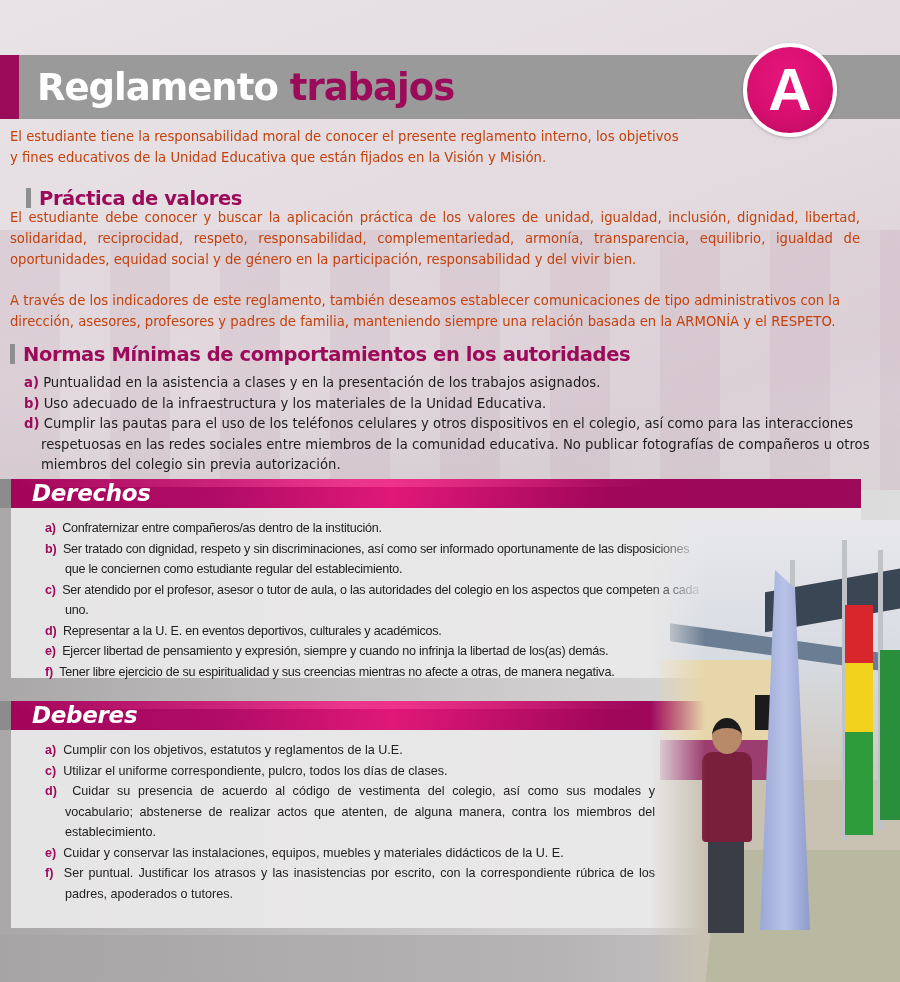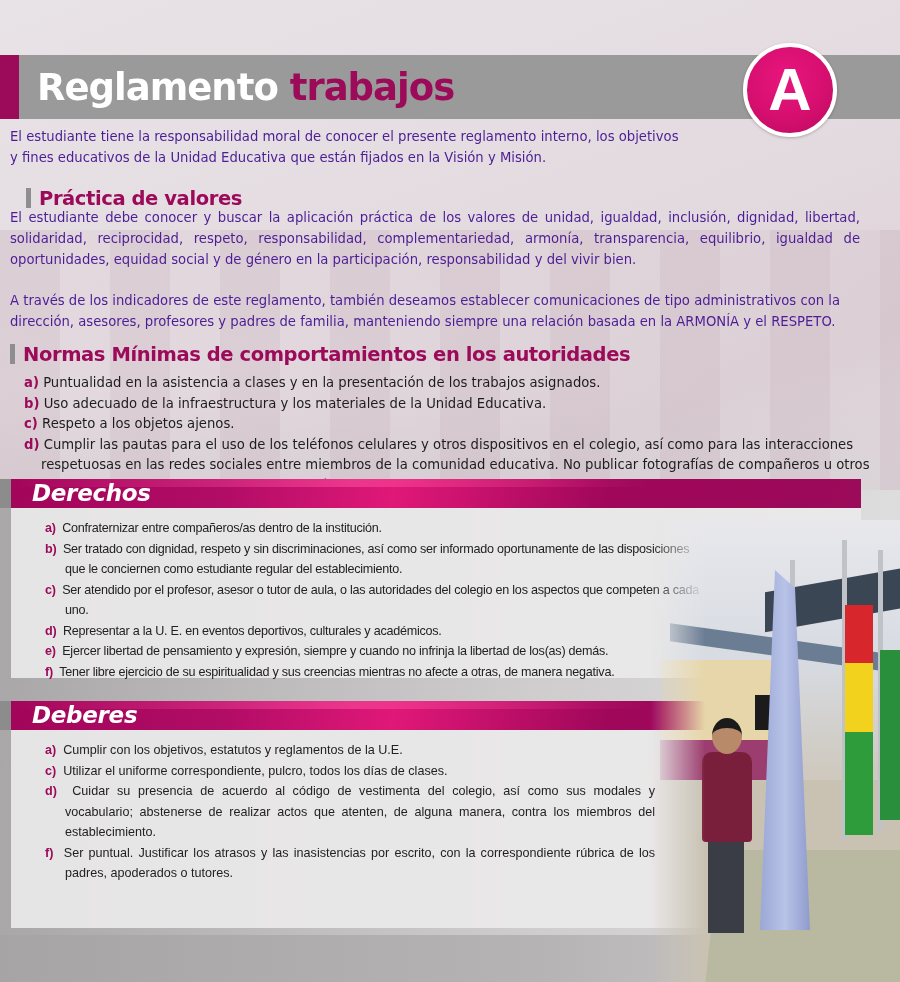--- a/index.html
+++ b/index.html
@@ -50,21 +50,21 @@
     border-radius: 50%;
     background: radial-gradient(circle at 45% 35%, #e8157d 0%, #d60f6f 55%, #b90a5c 100%);
     border: 4px solid #ffffff;
     box-shadow: 0 1px 3px rgba(0,0,0,0.25);
     color: #fff; font-family: "Liberation Sans", sans-serif; font-weight: bold;
     font-size: 60px; line-height: 86px; text-align: center;
   }
 
   .p {
     position: absolute; left: 10px;
-    font-size: 13.2px; line-height: 21px; color: #4c1d95;
+    font-size: 13.2px; line-height: 21px; color: #c2410c;
   }
   .p.justify { text-align: justify; text-align-last: left; }
 
   .h2 {
     position: absolute; left: 10px;
     font-weight: bold; color: #9c0a5a; font-size: 19.5px; line-height: 26px;
     white-space: nowrap; letter-spacing: -0.4px;
   }
   .h2 .bar {
     display: inline-block; width: 5px; height: 20px; background: #8e8e8e;
@@ -157,21 +157,20 @@
 </h2>
 <p class="p justify" style="top:207px; width:850px;">El estudiante debe conocer y buscar la aplicación práctica de los valores de unidad, igualdad, inclusión, dignidad, libertad, solidaridad, reciprocidad, respeto, responsabilidad, complementariedad, armonía, transparencia, equilibrio, igualdad de oportunidades, equidad social y de género en la participación, responsabilidad y del vivir bien.</p>
 <p class="p" style="top:290px; width:875px;">A través de los indicadores de este reglamento, también deseamos establecer comunicaciones de tipo administrativos con la dirección, asesores, profesores y padres de familia, manteniendo siempre una relación basada en la ARMONÍA y el RESPETO.</p>
 
 <h2 class="h2" style="top:342px;">
   <span class="bar"></span><span>Normas Mínimas de comportamientos en los autoridades</span>
 </h2>
 <ul class="norm-list">
   <li><span class="lbl">a)</span> <span>Puntualidad en la asistencia a clases y en la presentación de los trabajos asignados.</span></li>
   <li><span class="lbl">b)</span> <span>Uso adecuado de la infraestructura y los materiales de la Unidad Educativa.</span></li>
-  <li><span class="lbl">c)</span> <span>Respeto a los objetos ajenos.</span></li>
   <li><span class="lbl">d)</span> <span>Cumplir las pautas para el uso de los teléfonos celulares y otros dispositivos en el colegio, así como para las interacciones respetuosas en las redes sociales entre miembros de la comunidad educativa. No publicar fotografías de compañeros u otros miembros del colegio sin previa autorización.</span></li>
 </ul>
 
 <div class="box" style="top:508px; height:170px;"></div>
 <div class="box-head" style="top:479px;">
   <div class="edge"></div>
   <div class="shine"></div>
   <div class="box-title">Derechos</div>
 </div>
 <ul class="item-list narrow" style="top:518px; width:655px;">
@@ -186,20 +185,21 @@
 <div class="box" style="top:730px; height:198px;"></div>
 <div class="box-head" style="top:701px;">
   <div class="edge"></div>
   <div class="shine"></div>
   <div class="box-title">Deberes</div>
 </div>
 <ul class="item-list" style="top:740px; width:610px; text-align: justify;">
   <li><span class="lbl">a)</span>&nbsp; <span>Cumplir con los objetivos, estatutos y reglamentos de la U.E.</span></li>
   <li><span class="lbl">c)</span>&nbsp; <span>Utilizar el uniforme correspondiente, pulcro, todos los días de clases.</span></li>
   <li><span class="lbl">d)</span>&nbsp; <span>Cuidar su presencia de acuerdo al código de vestimenta del colegio, así como sus modales y vocabulario; abstenerse de realizar actos que atenten, de alguna manera, contra los miembros del establecimiento.</span></li>
+  <li><span class="lbl">e)</span>&nbsp; <span>Cuidar y conservar las instalaciones, equipos, muebles y materiales didácticos de la U. E.</span></li>
   <li><span class="lbl">f)</span>&nbsp; <span>Ser puntual. Justificar los atrasos y las inasistencias por escrito, con la correspondiente rúbrica de los padres, apoderados o tutores.</span></li>
 </ul>
 
 <div class="photo">
   <div class="roof"></div>
   <div class="wall"></div>
   <div class="wall-low"></div>
   <div class="canopy"></div>
   <div class="ground"></div>
   <div class="speaker"></div>

